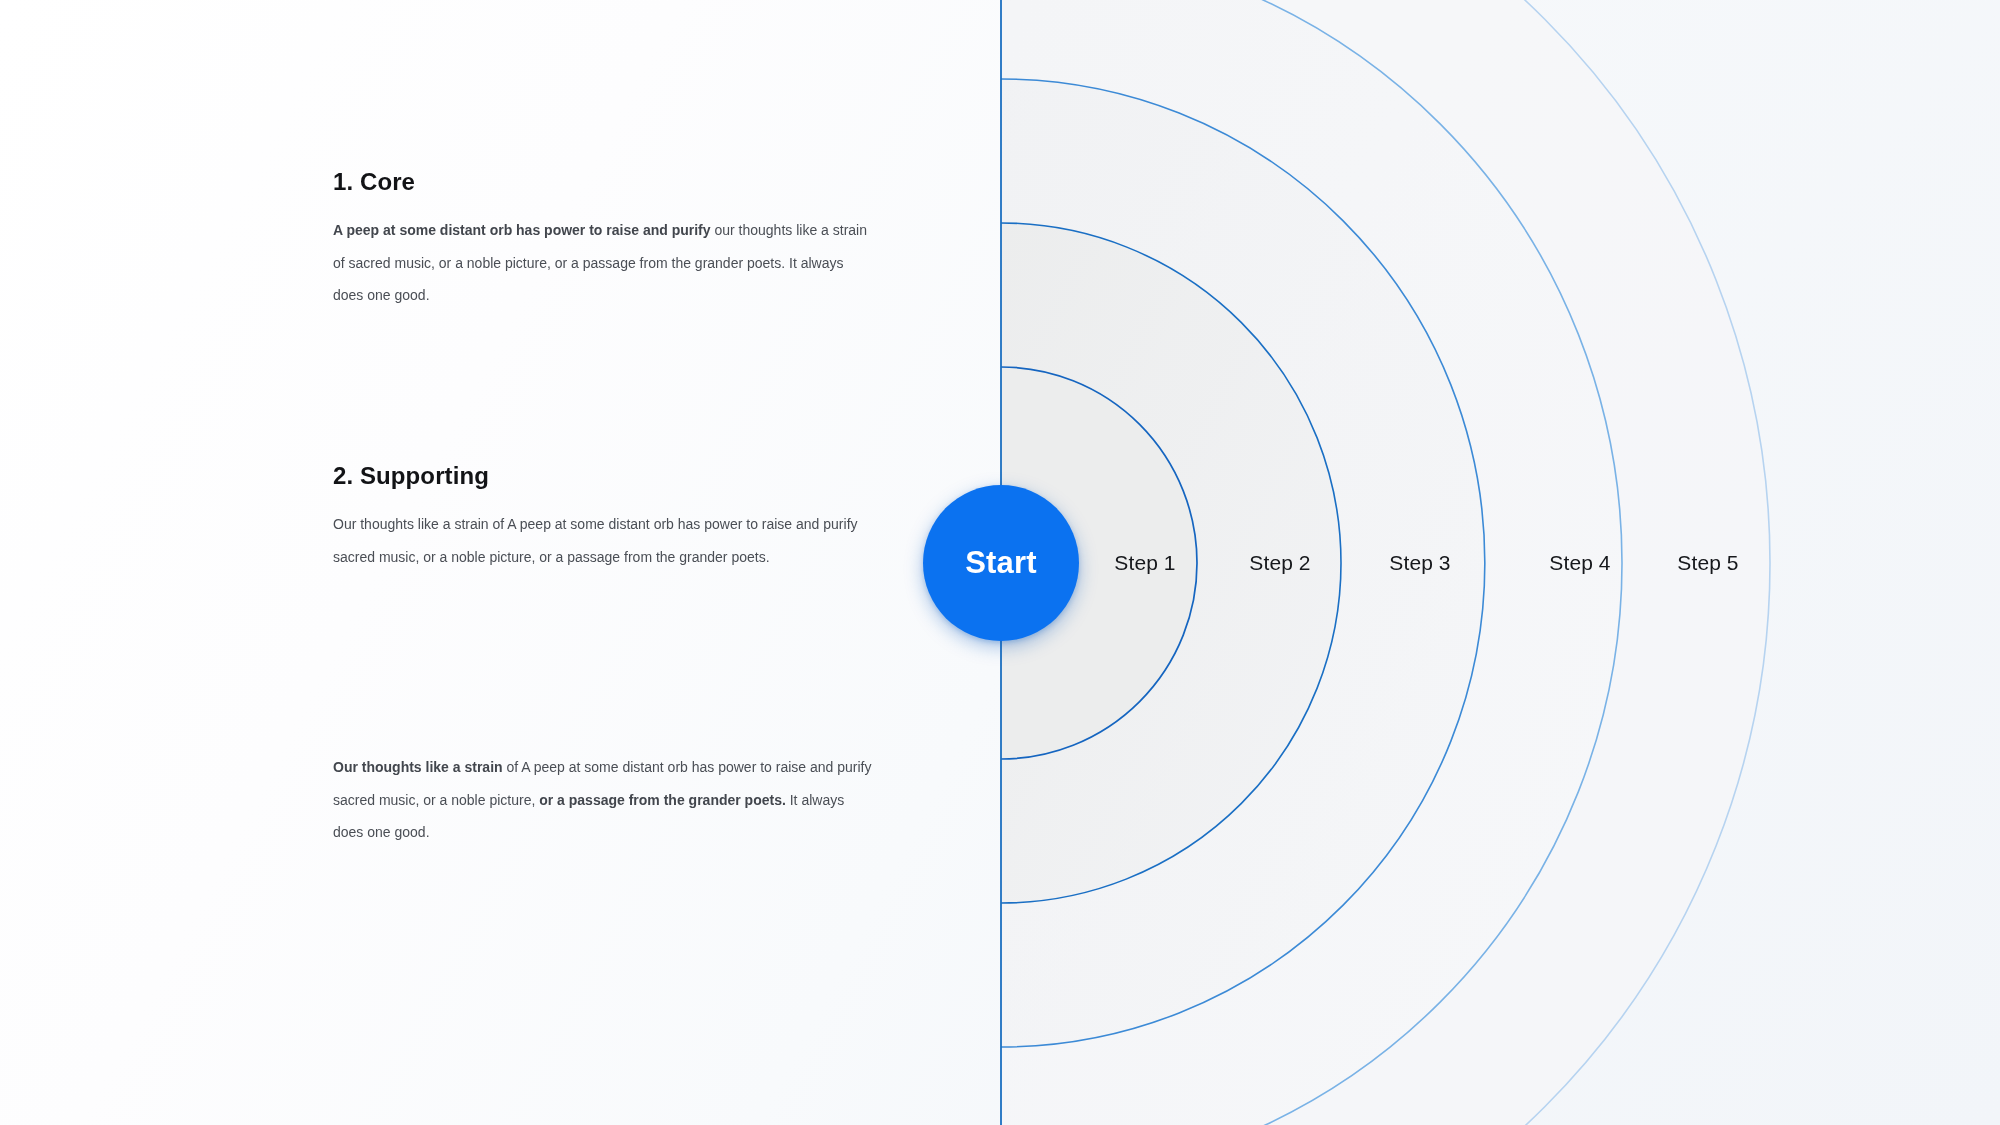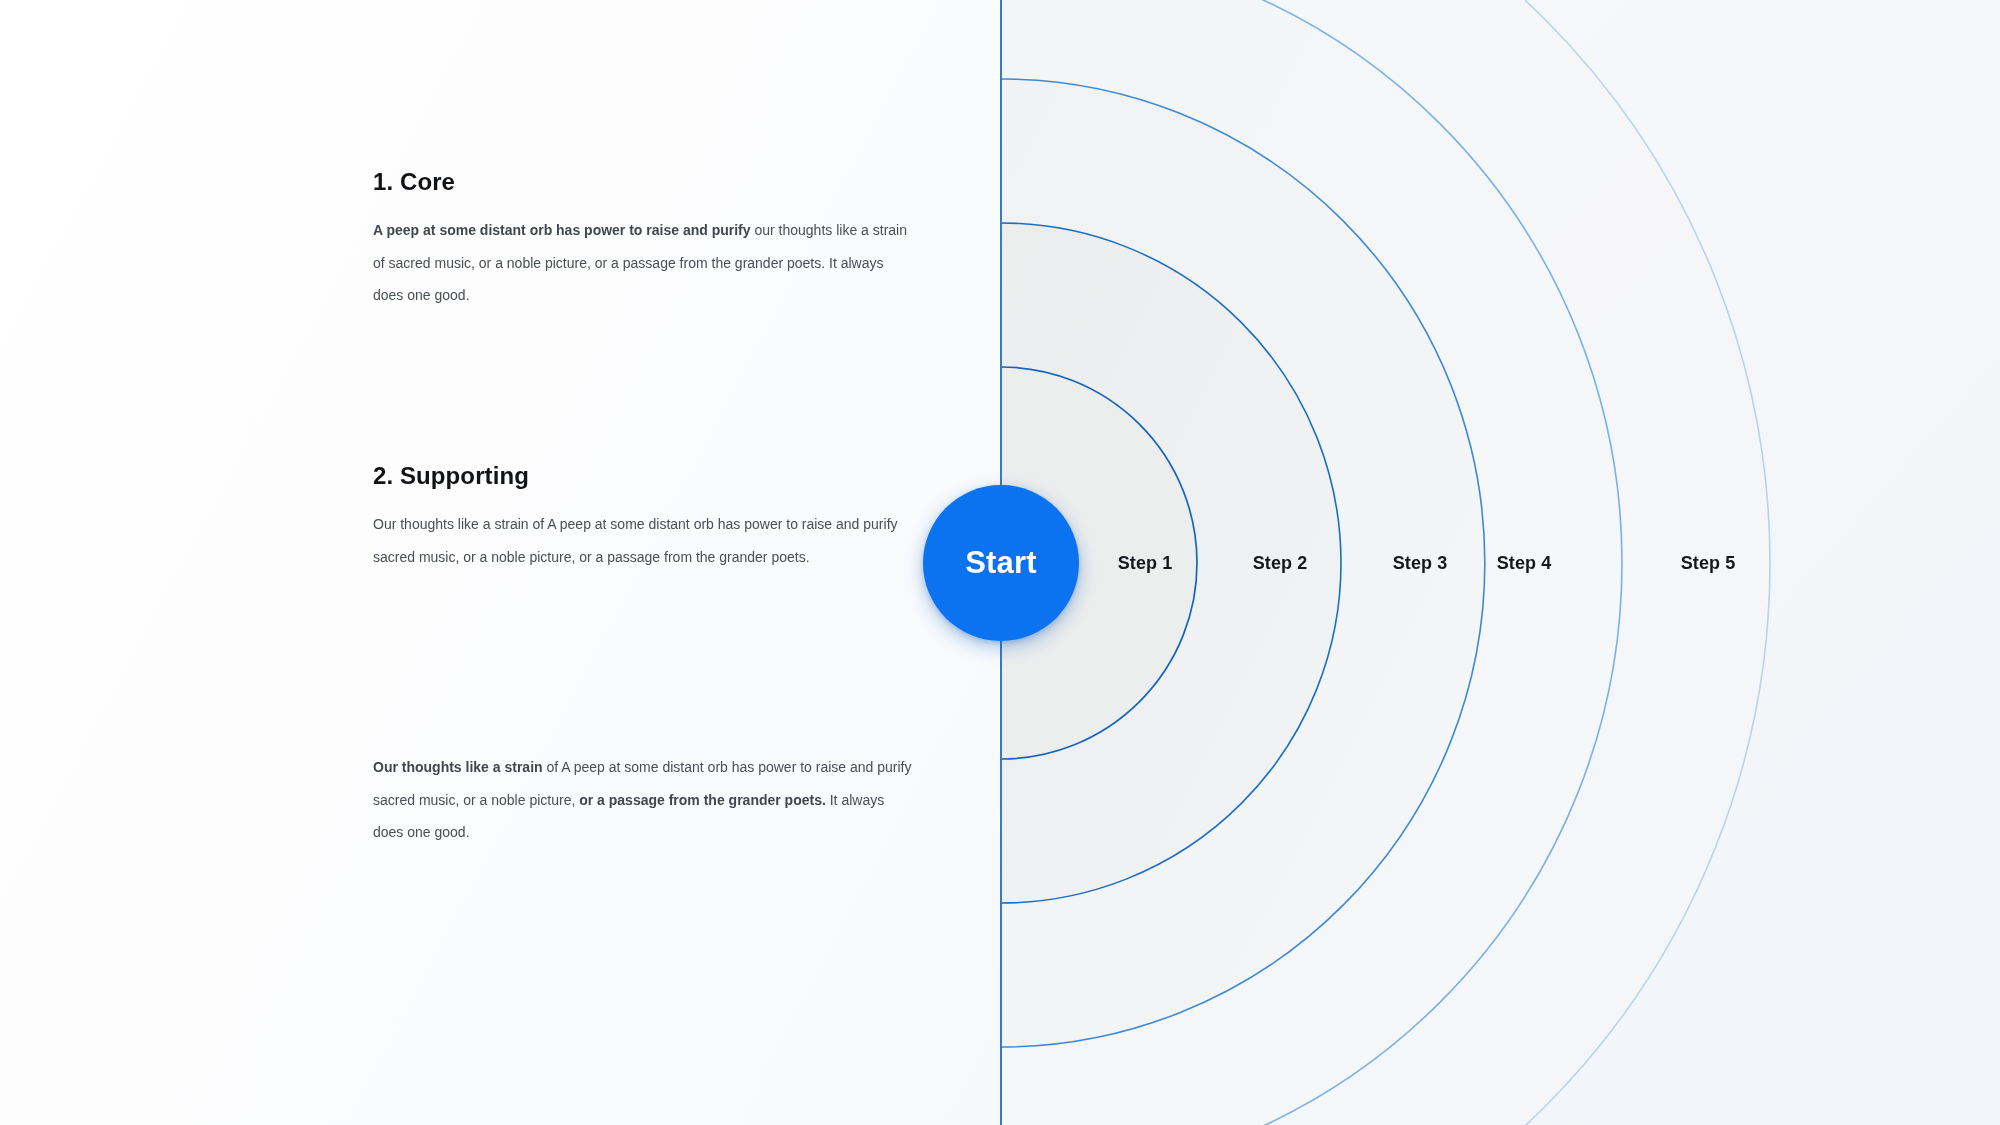--- a/index.html
+++ b/index.html
@@ -30,22 +30,22 @@
     top: 0;
     width: 2000px;
     height: 1125px;
   }
 
   
   .step-label {
     position: absolute;
     transform: translate(-50%, -50%);
     font-family: "Liberation Sans", sans-serif;
-    font-size: 18px;
-    font-weight: bold;
+    font-size: 21px;
+    font-weight: normal;
     color: #16181c;
     letter-spacing: 0.1px;
     white-space: nowrap;
   }
 
   
   #start-node {
     position: absolute;
     width: 156px;
     height: 156px;
@@ -66,21 +66,20 @@
     font-family: "Liberation Sans", sans-serif;
   }
 
   
   #text-column {
     position: absolute;
     left: 333px;
     top: 0;
     width: 540px;
     height: 876px;
-    margin-left: 40px;
   }
   .section {
     position: absolute;
     width: 540px;
   }
   .section-title {
     font-size: 24px;
     font-weight: bold;
     color: #121316;
     margin: 0 0 18px 0;
@@ -150,21 +149,21 @@
     <line x1="1001" y1="0" x2="1001" y2="1125" stroke="#1b6fc0" stroke-width="1.8"></line>
   </svg>
 
   <div id="start-node" style="left:1001px; top:563px;">
     <span class="start-text">Start</span>
   </div>
 
   <div class="step-label" style="left:1145px; top:563px;">Step 1</div>
   <div class="step-label" style="left:1280px; top:563px;">Step 2</div>
   <div class="step-label" style="left:1420px; top:563px;">Step 3</div>
-  <div class="step-label" style="left:1524px; top:563px;">Step 4</div>
+  <div class="step-label" style="left:1580px; top:563px;">Step 4</div>
   <div class="step-label" style="left:1708px; top:563px;">Step 5</div>
 
   <div id="text-column">
 
     <div class="section" id="section-1">
       <h2 class="section-title">1. Core</h2>
       <p class="section-body"><b>A peep at some distant orb has power to raise and purify</b><span> our thoughts like a strain of sacred music, or a noble picture, or a passage from the grander poets. It always does one good.</span></p>
     </div>
 
     <div class="section" id="section-2">

